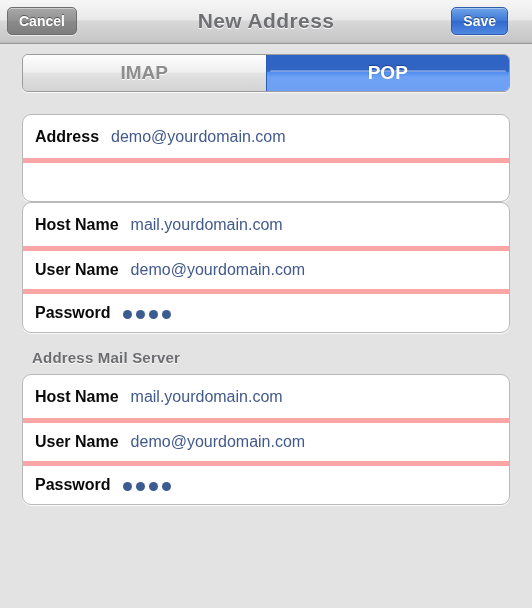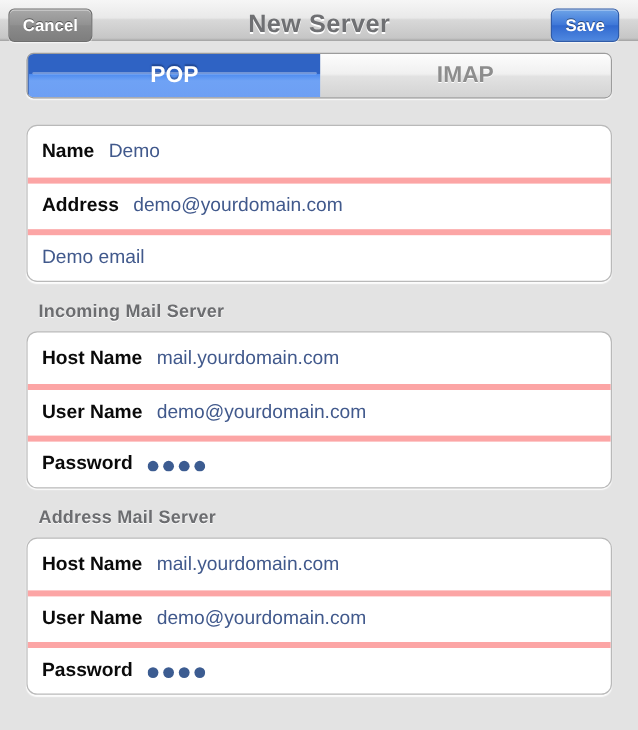--- a/index.html
+++ b/index.html
@@ -11,21 +11,21 @@
     height: 608px;
     overflow: hidden;
     background: #e3e3e3;
     font-family: "Liberation Sans", sans-serif;
     -webkit-font-smoothing: antialiased;
   }
 
   
   .navbar {
     position: relative;
-    height: 34px;
+    height: 44px;
     background: linear-gradient(to bottom,
         #f6f6f6 0%,
         #e9e9e9 45%,
         #d8d8d8 50%,
         #c6c6c6 96%,
         #b4b4b4 100%);
     border-bottom: 1px solid #9a9a9a;
     box-sizing: border-box;
   }
   .navbar-title {
@@ -55,21 +55,21 @@
     text-shadow: 0 -1px 0 rgba(0,0,0,0.45);
     cursor: pointer;
   }
   .nav-btn.cancel {
     left: 7px;
     background: linear-gradient(to bottom, #a8a8a8 0%, #929292 48%, #8a8a8a 52%, #7e7e7e 100%);
     border: 1px solid #6e6e6e;
     box-shadow: inset 0 1px 0 rgba(255,255,255,0.45), 0 1px 0 rgba(255,255,255,0.6);
   }
   .nav-btn.save {
-    right: 16px;
+    right: 24px;
     background: linear-gradient(to bottom, #6ea4e8 0%, #3f78d8 48%, #3169cf 52%, #4f88e0 100%);
     border: 1px solid #2f5ba8;
     box-shadow: inset 0 1px 0 rgba(255,255,255,0.4), 0 1px 0 rgba(255,255,255,0.6);
   }
 
   
   .seg-wrap {
     padding: 10px 22px 0 22px;
   }
   .segmented {
@@ -172,48 +172,42 @@
     border-radius: 50%;
     background: #3c5c91;
     display: block;
   }
 </style>
 </head>
 <body>
 
 <div class="navbar">
   <div class="nav-btn cancel">Cancel</div>
-  <div class="navbar-title">New Server</div>
+  <div class="navbar-title">New Address</div>
   <div class="nav-btn save">Save</div>
 </div>
 
 <div class="seg-wrap">
   <div class="segmented">
+    <div class="seg off">IMAP</div>
     <div class="seg on">POP</div>
-    <div class="seg off">IMAP</div>
   </div>
 </div>
 
 <div class="content">
 
   <div class="card first">
-    <div class="row">
-      <span class="row-label">Name</span>
-      <span class="row-value">Demo</span>
-    </div>
     <div class="row">
       <span class="row-label">Address</span>
       <span class="row-value">demo@yourdomain.com</span>
     </div>
     <div class="row">
-      <span class="row-value">Demo email</span>
-    </div>
-  </div>
-
-  <div class="section-title">Incoming Mail Server</div>
+    </div>
+  </div>
+
   <div class="card">
     <div class="row">
       <span class="row-label">Host Name</span>
       <span class="row-value">mail.yourdomain.com</span>
     </div>
     <div class="row">
       <span class="row-label">User Name</span>
       <span class="row-value">demo@yourdomain.com</span>
     </div>
     <div class="row">

